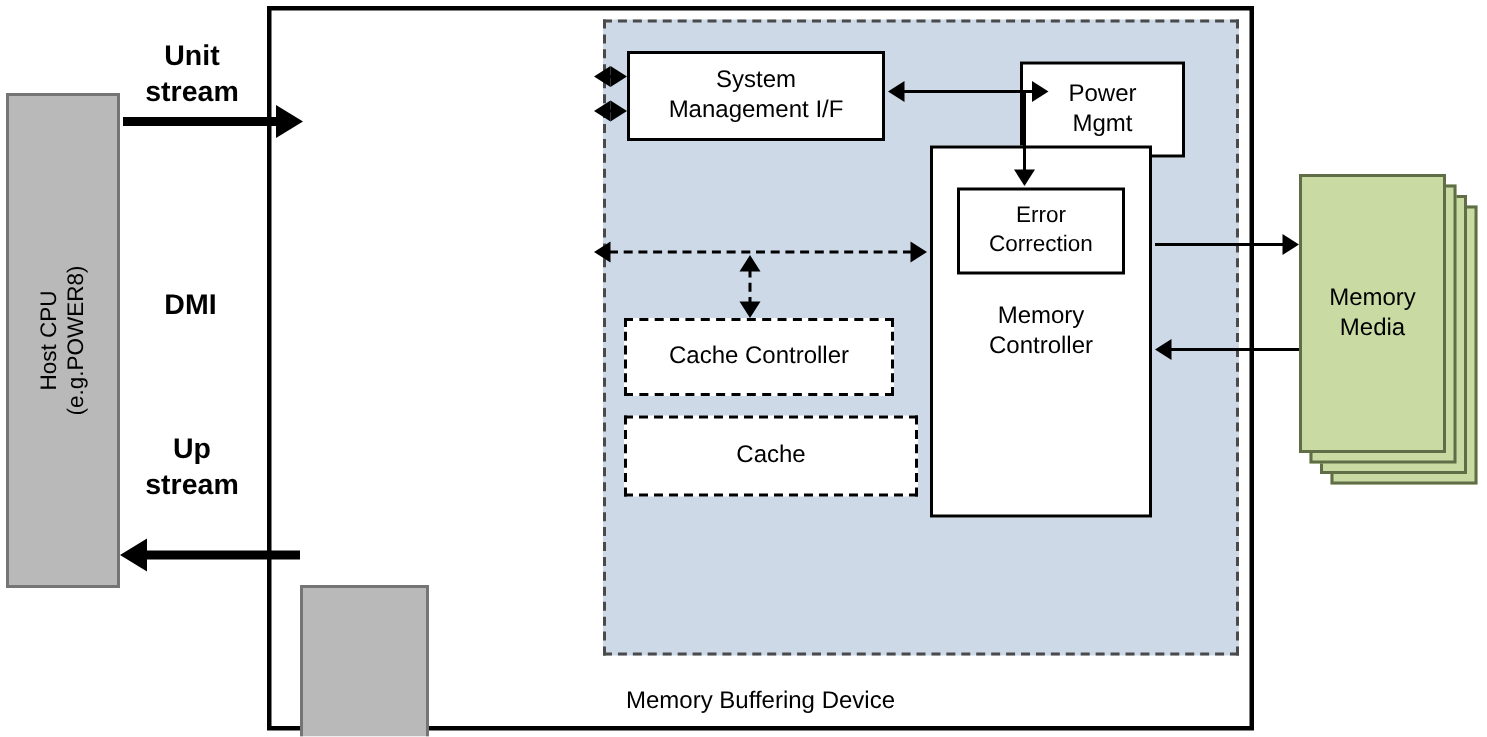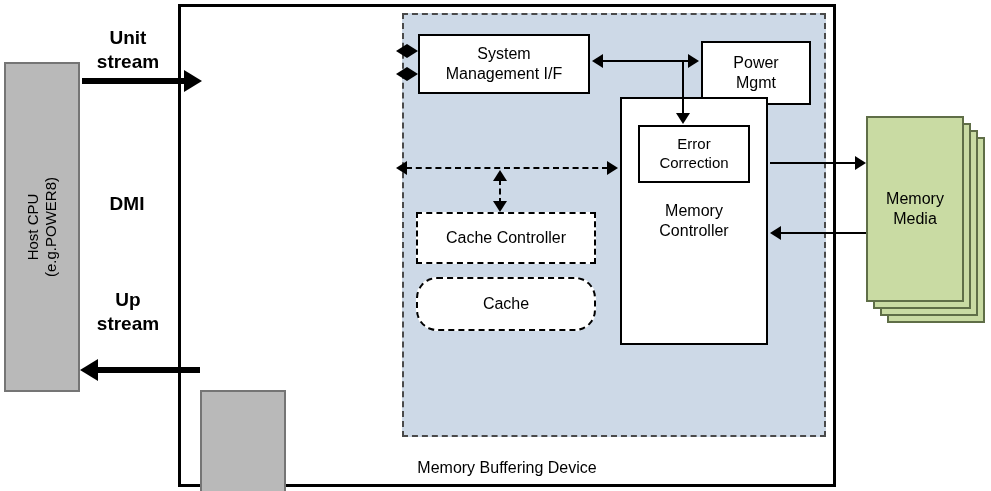--- a/index.html
+++ b/index.html
@@ -61,32 +61,32 @@
 
   <div class="box gray vtext" style="left:200px; top:60px; width:86px; height:340px;">
     
   </div>
 
   <div class="box" style="left:402px; top:13px; width:424px; height:424px; background:#cdd9e7; border:2px dashed #4a4a4a;"></div>
 
   <div class="box white-solid center-text" style="left:418px; top:34px; width:172px; height:60px; font-size:16px;">System
 Management I/F</div>
 
-  <div class="box white-solid center-text" style="left:701px; top:41px; width:110px; height:64px; font-size:16px;">Power
+  <div class="box white-solid center-text" style="left:680px; top:41px; width:110px; height:64px; font-size:16px;">Power
 Mgmt</div>
 
   <div class="box white-solid" style="left:620px; top:97px; width:148px; height:248px;">
     <div class="box white-solid center-text" style="left:16px; top:26px; width:112px; height:58px; font-size:15px;">Error
 Correction</div>
     <div class="box center-text" style="left:0; top:98px; width:144px; height:48px; font-size:16px;">Memory
 Controller</div>
   </div>
 
   <div class="box white-dashed center-text" style="left:416px; top:212px; width:180px; height:52px; font-size:16px;">Cache Controller</div>
-  <div class="box white-dashed center-text" style="left:416px; top:277px; width:180px; height:54px; font-size:16px;border-radius:21px;">Cache</div>
+  <div class="box white-dashed center-text" style="left:416px; top:277px; width:196px; height:54px; font-size:16px;">Cache</div>
 
   <div class="box" style="left:887px; top:137px; width:98px; height:186px; background:#c9dba3; border:2px solid #5f6e47;"></div>
   <div class="box" style="left:880px; top:130px; width:98px; height:186px; background:#c9dba3; border:2px solid #5f6e47;"></div>
   <div class="box" style="left:873px; top:123px; width:98px; height:186px; background:#c9dba3; border:2px solid #5f6e47;"></div>
   <div class="box center-text" style="left:866px; top:116px; width:98px; height:186px; background:#c9dba3; border:2px solid #5f6e47; font-size:16px;">Memory
 Media</div>
 
   <div class="tri l" style="left:396px; top:44px;"></div>
   <div class="hline" style="left:404px; top:50px; width:10px;"></div>
   <div class="tri r" style="left:407px; top:44px;"></div>

